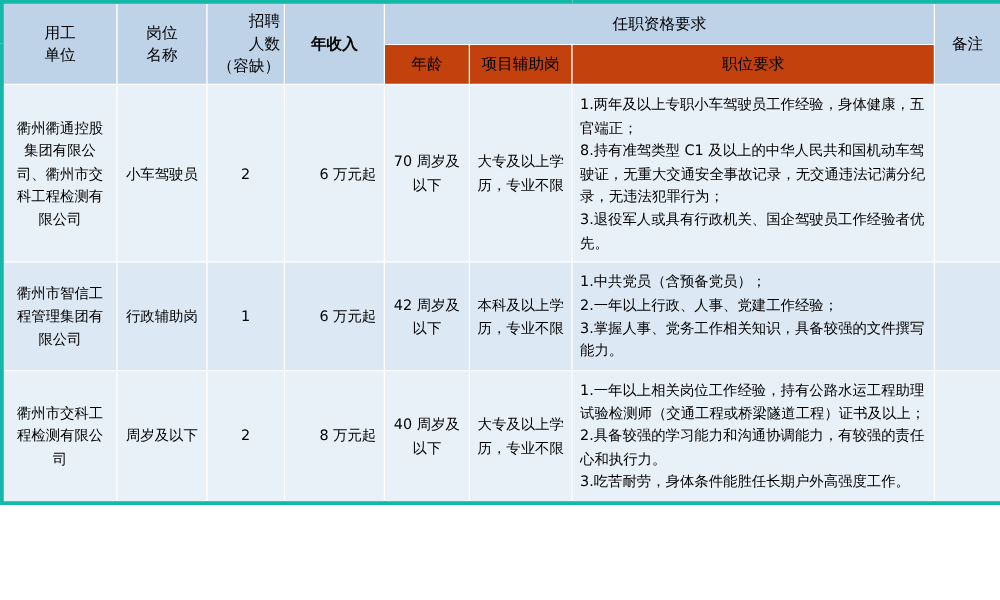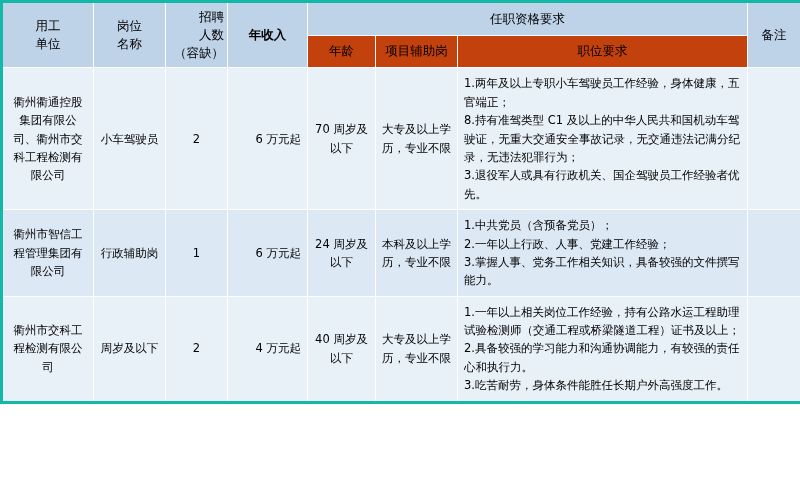--- a/index.html
+++ b/index.html
@@ -117,32 +117,32 @@
       <td class="req">1.两年及以上专职小车驾驶员工作经验，身体健康，五官端正；
 8.持有准驾类型 C1 及以上的中华人民共和国机动车驾驶证，无重大交通安全事故记录，无交通违法记满分纪录，无违法犯罪行为；
 3.退役军人或具有行政机关、国企驾驶员工作经验者优先。</td>
       <td class="center"></td>
     </tr>
     <tr class="alt">
       <td class="unit">衢州市智信工程管理集团有限公司</td>
       <td class="center">行政辅助岗</td>
       <td class="narrowctr">1</td>
       <td class="nowrapcell">6 万元起</td>
-      <td class="center">24 周岁及以下</td>
+      <td class="center">42 周岁及以下</td>
       <td class="cellwrap">本科及以上学历，专业不限</td>
       <td class="req">1.中共党员（含预备党员）；
 2.一年以上行政、人事、党建工作经验；
 3.掌握人事、党务工作相关知识，具备较强的文件撰写能力。</td>
       <td class="center"></td>
     </tr>
     <tr>
       <td class="unit">衢州市交科工程检测有限公司</td>
       <td class="center">周岁及以下</td>
       <td class="narrowctr">2</td>
-      <td class="nowrapcell">4 万元起</td>
+      <td class="nowrapcell">8 万元起</td>
       <td class="center">40 周岁及以下</td>
       <td class="cellwrap">大专及以上学历，专业不限</td>
       <td class="req">1.一年以上相关岗位工作经验，持有公路水运工程助理试验检测师（交通工程或桥梁隧道工程）证书及以上；
 2.具备较强的学习能力和沟通协调能力，有较强的责任心和执行力。
 3.吃苦耐劳，身体条件能胜任长期户外高强度工作。</td>
       <td class="center"></td>
     </tr>
   </tbody>
 </table>
 

